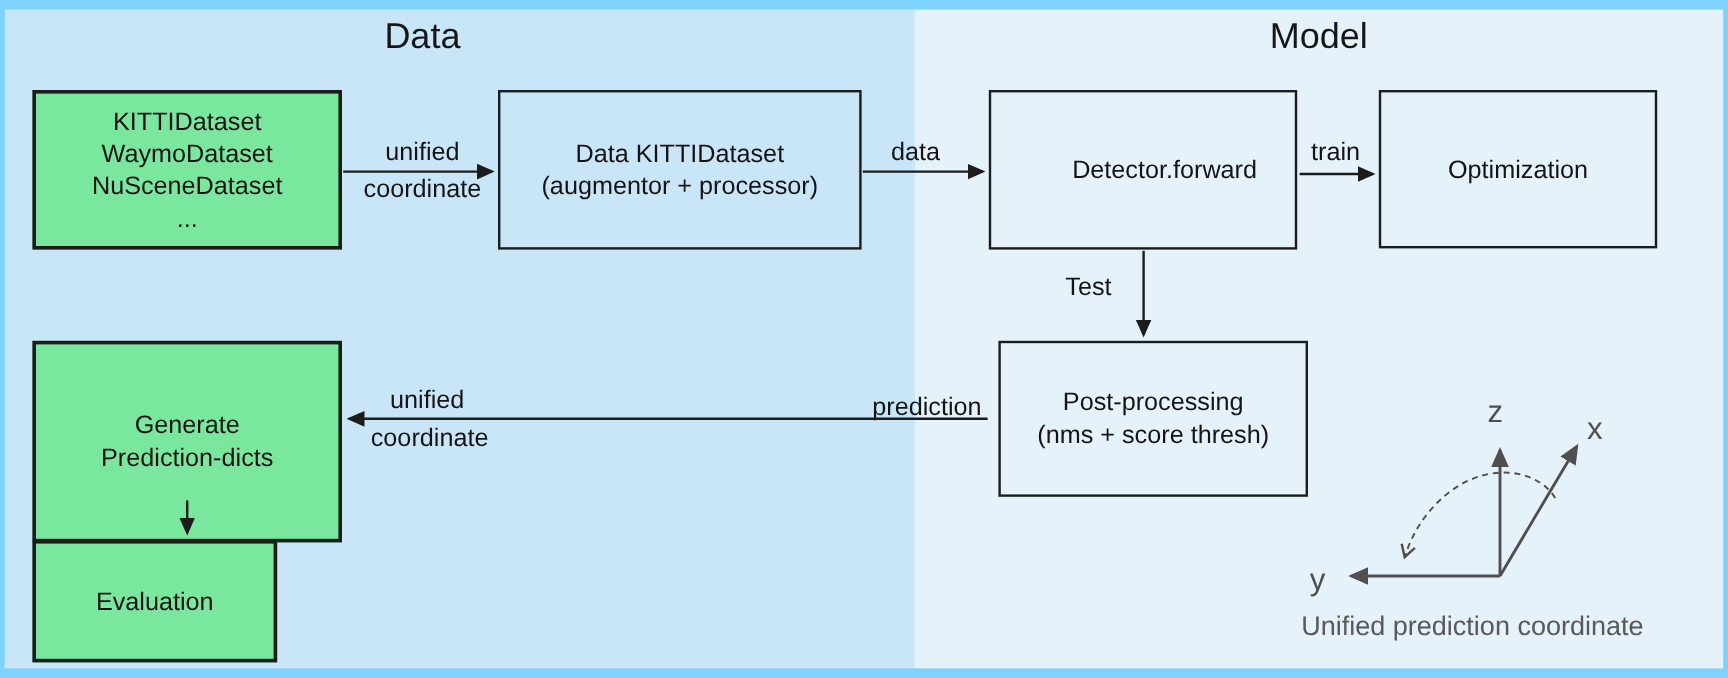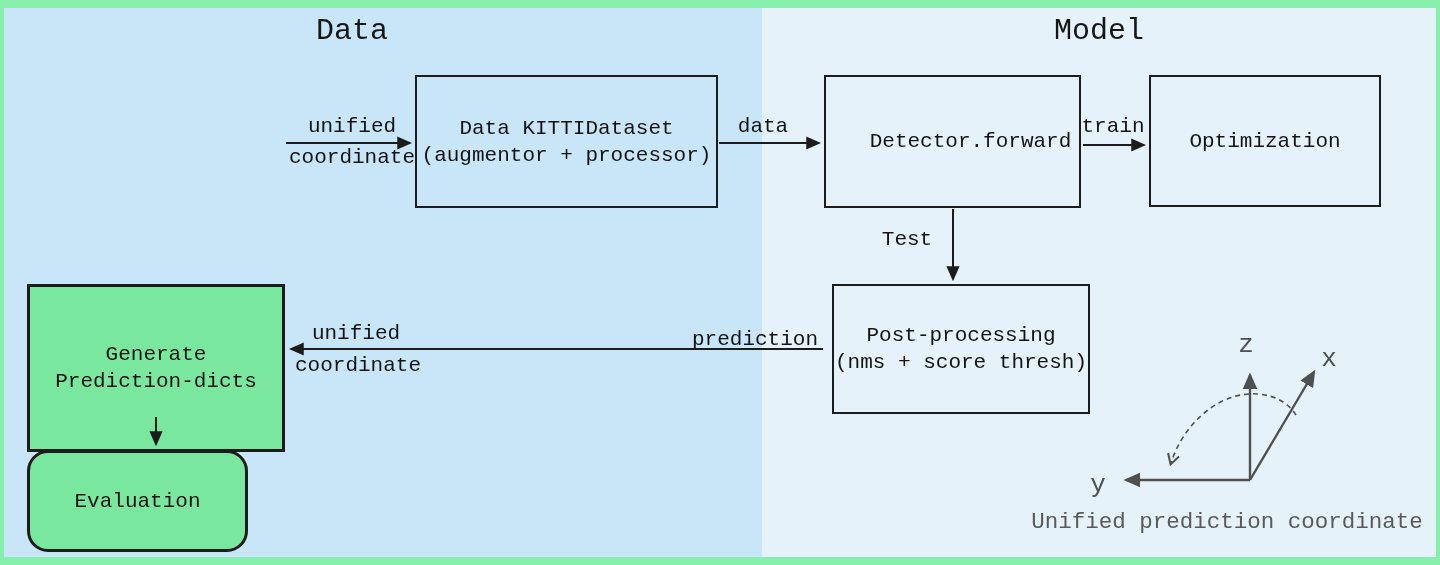--- a/index.html
+++ b/index.html
@@ -1,18 +1,18 @@
 <!DOCTYPE html>
 <html><head>
 <meta charset="utf-8">
 <style>
   html,body{margin:0;padding:0;background:#ffffff;}
   .stage{
-    position:relative;width:1440px;height:565px;background:#86efac;overflow:hidden;
-    font-family:Liberation Mono, monospace;color:#111;
+    position:relative;width:1440px;height:565px;background:#7dd3fc;overflow:hidden;
+    font-family:Liberation Sans, sans-serif;color:#111;
   }
   .region{position:absolute;top:8px;height:549px;}
   .region-data{left:4px;width:758px;background:#c9e6f8;}
   .region-model{left:762px;width:674px;background:#e5f2fa;}
   .section-title{
     position:absolute;top:14px;font-size:30px;color:#161616;
     transform:translateX(-50%);white-space:nowrap;
   }
   .box{
     position:absolute;border:2px solid #1c1c1c;box-sizing:border-box;
@@ -35,20 +35,26 @@
 <body>
 
 <div class="stage">
 
   <div class="region region-data"></div>
   <div class="region region-model"></div>
 
   <div class="section-title" style="left:352px;">Data</div>
   <div class="section-title" style="left:1099px;">Model</div>
 
+  <div class="box green" style="left:27px;top:75px;width:258px;height:133px;">
+    <div>KITTIDataset</div>
+    <div>WaymoDataset</div>
+    <div>NuSceneDataset</div>
+    <div>...</div>
+  </div>
 
   <div class="box" style="left:415px;top:75px;width:303px;height:133px;">
     <div>Data KITTIDataset</div>
     <div>(augmentor + processor)</div>
   </div>
 
   <div class="box" style="left:824px;top:75px;width:257px;height:133px;padding-left:36px;">
     <div>Detector.forward</div>
   </div>
 
@@ -59,21 +65,21 @@
   <div class="box" style="left:832px;top:284px;width:258px;height:130px;">
     <div>Post-processing</div>
     <div>(nms + score thresh)</div>
   </div>
 
   <div class="box green" style="left:27px;top:284px;width:258px;height:168px;">
     <div>Generate</div>
     <div>Prediction-dicts</div>
   </div>
 
-  <div class="box green" style="left:27px;top:450px;width:221px;height:102px;border-radius:21px;">
+  <div class="box green" style="left:27px;top:450px;width:204px;height:102px;">
     <div>Evaluation</div>
   </div>
 
   <div class="edge-label" style="left:352px;top:115px;">unified</div>
   <div class="edge-label" style="left:352px;top:146px;">coordinate</div>
 
   <div class="edge-label" style="left:763px;top:115px;">data</div>
 
   <div class="edge-label" style="left:1113px;top:115px;">train</div>
 

